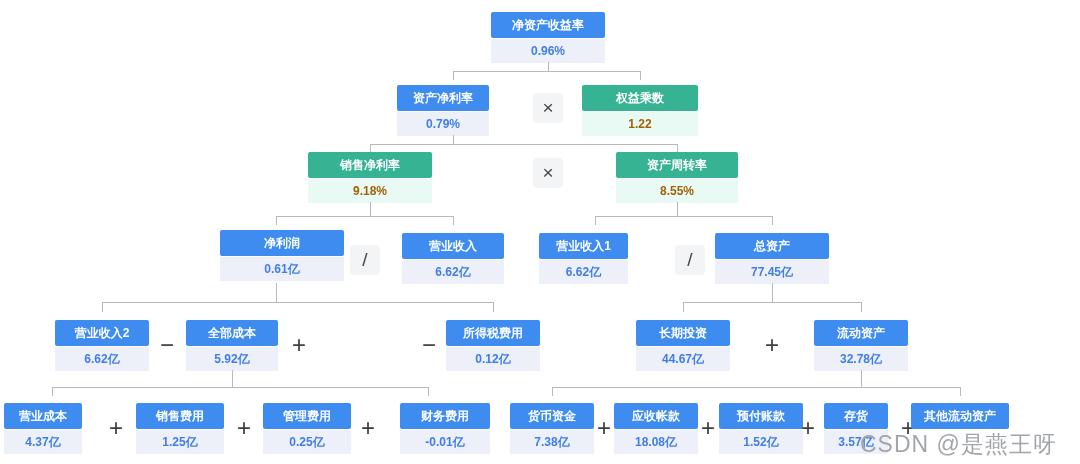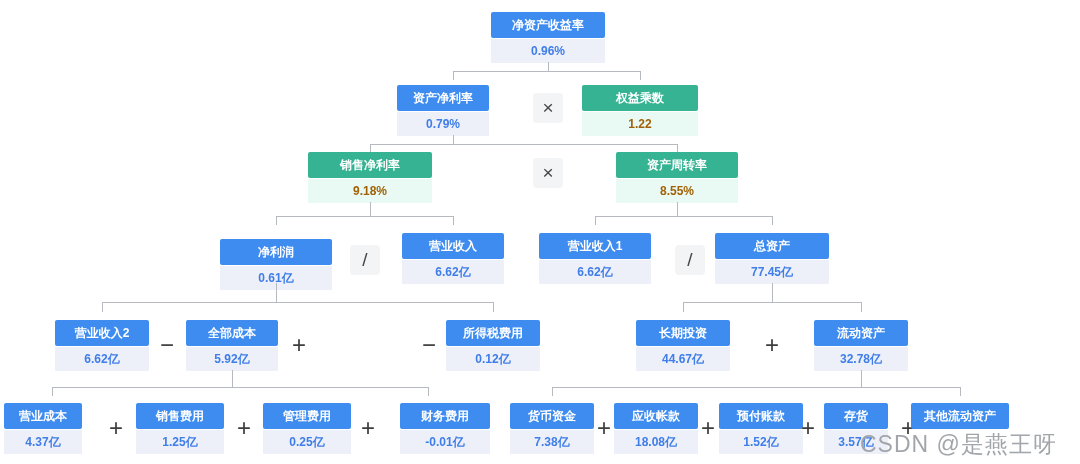--- a/index.html
+++ b/index.html
@@ -43,30 +43,30 @@
   <div class="node green" style="left:308px;top:152px;width:124px">
     <div class="hd">销售净利率</div>
     <div class="vl">9.18%</div>
   </div>
   <div class="op sq" style="left:533px;top:158px">×</div>
   <div class="node green" style="left:616px;top:152px;width:122px">
     <div class="hd">资产周转率</div>
     <div class="vl">8.55%</div>
   </div>
 
-  <div class="node blue" style="left:220px;top:239px;width:112px">
+  <div class="node blue" style="left:220px;top:230px;width:124px">
     <div class="hd">净利润</div>
     <div class="vl">0.61亿</div>
   </div>
   <div class="op sq" style="left:350px;top:245px">/</div>
   <div class="node blue" style="left:402px;top:233px;width:102px">
     <div class="hd">营业收入</div>
     <div class="vl">6.62亿</div>
   </div>
-  <div class="node blue" style="left:539px;top:233px;width:112px">
+  <div class="node blue" style="left:539px;top:233px;width:89px">
     <div class="hd">营业收入1</div>
     <div class="vl">6.62亿</div>
   </div>
   <div class="op sq" style="left:675px;top:245px">/</div>
   <div class="node blue" style="left:715px;top:233px;width:114px">
     <div class="hd">总资产</div>
     <div class="vl">77.45亿</div>
   </div>
 
   <div class="node blue" style="left:55px;top:320px;width:94px">

